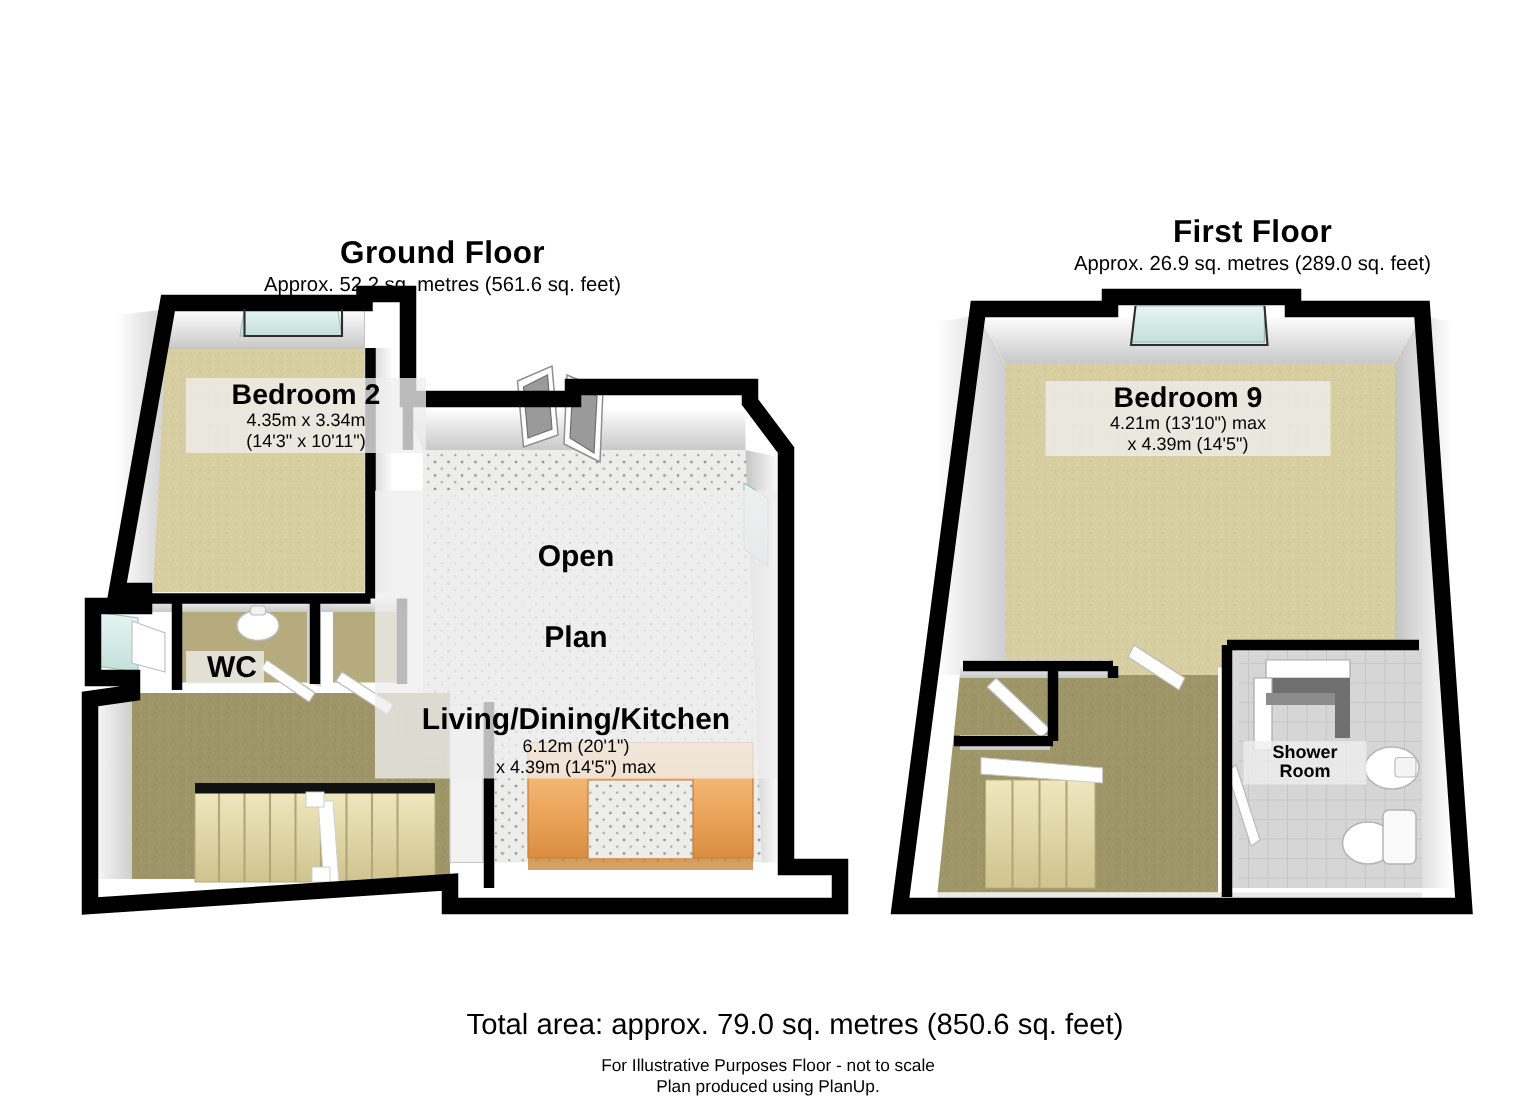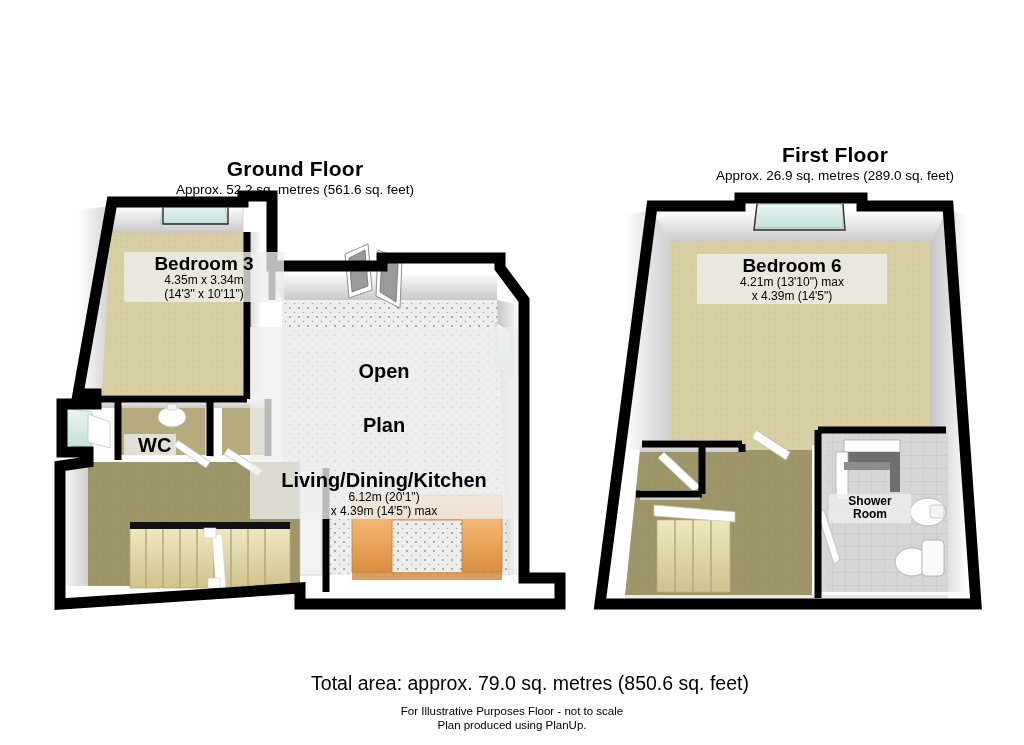--- a/index.html
+++ b/index.html
@@ -334,39 +334,39 @@
     <span class="floor-title">Ground Floor</span>
     <span class="floor-area">Approx. 52.2 sq. metres (561.6 sq. feet)</span>
   </div>
 
   <div class="floor-heading" id="heading-first">
     <span class="floor-title">First Floor</span>
     <span class="floor-area">Approx. 26.9 sq. metres (289.0 sq. feet)</span>
   </div>
 
   <div class="room-label" id="label-bedroom2">
-    <span class="room-name">Bedroom 3</span>
+    <span class="room-name">Bedroom 2</span>
     <span class="room-dim">4.35m x 3.34m</span>
     <span class="room-dim">(14'3" x 10'11")</span>
   </div>
 
   <div class="room-label" id="label-openplan">
     <span class="room-name">Open</span>
     <span class="room-name">Plan</span>
     <span class="room-name">Living/Dining/Kitchen</span>
     <span class="room-dim">6.12m (20'1")</span>
     <span class="room-dim">x 4.39m (14'5") max</span>
   </div>
 
   <div class="room-label small" id="label-wc">
     <span class="room-name">WC</span>
   </div>
 
   <div class="room-label" id="label-bedroom1">
-    <span class="room-name">Bedroom 6</span>
+    <span class="room-name">Bedroom 9</span>
     <span class="room-dim">4.21m (13'10") max</span>
     <span class="room-dim">x 4.39m (14'5")</span>
   </div>
 
   <div class="room-label small" id="label-shower">
     <span class="room-name">Shower</span>
     <span class="room-name">Room</span>
   </div>
 
   <div class="footer">

